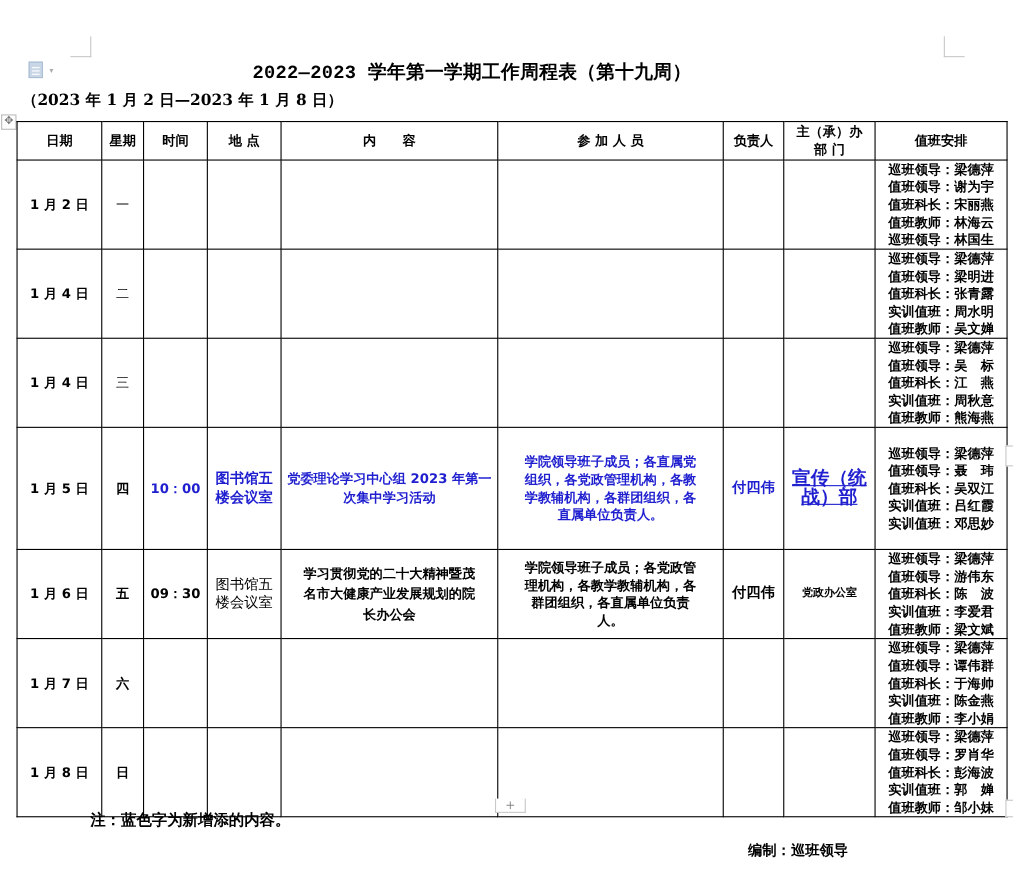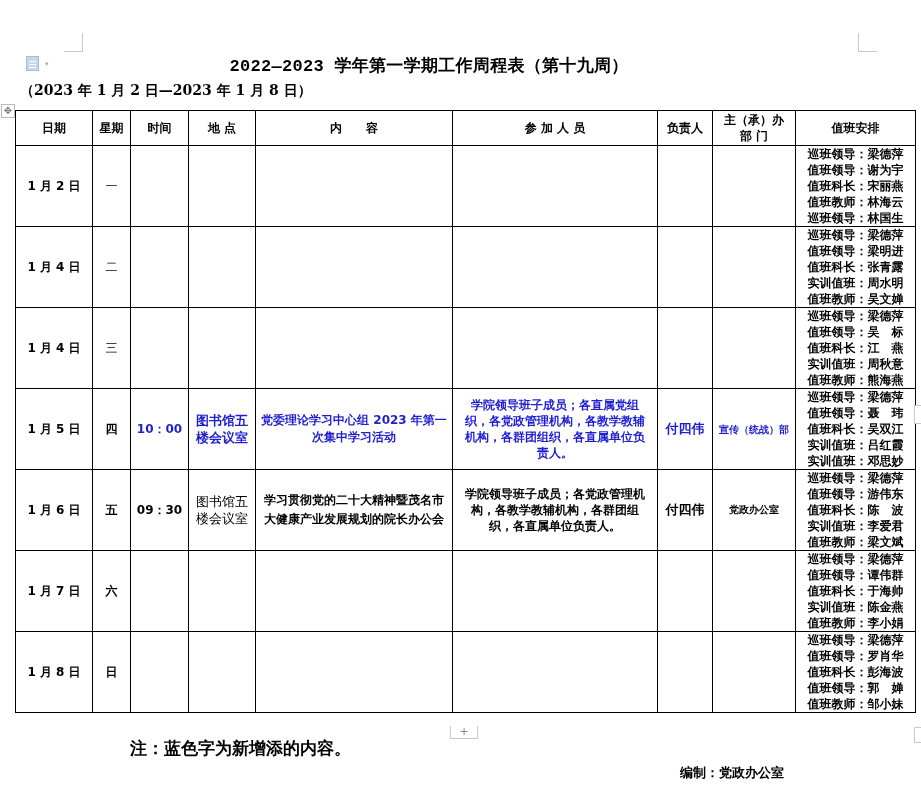--- a/index.html
+++ b/index.html
@@ -20,30 +20,30 @@
     font-family: Liberation Mono, monospace; font-size: 17px; font-weight: bold; letter-spacing: 0.3px; }
   .subtitle { position: absolute; left: 0; width: 921px; top: 82px; 
     font-family: "DejaVu Serif", "Liberation Serif", serif; font-size: 14px; font-weight: bold; padding-left: 20px; box-sizing: border-box; }
 
   table.sched { position: absolute; left: 15px; top: 110px; border-collapse: collapse; table-layout: fixed; width: 900px; }
   table.sched td, table.sched th { border: 1px solid #000; padding: 0; text-align: center; vertical-align: middle;
     font-size: 12px; font-weight: bold; line-height: 16px; }
   table.sched th { height: 34px; font-size: 12px; }
   table.sched tr.day td { height: 80px; }
   .blue { color: #1f1fd0; }
-  td.left-text { text-align: left; padding: 0 8px !important; font-size: 12px; line-height: 17px; }
+  td.left-text { text-align: left; padding: 0 20px !important; font-size: 12px; line-height: 17px; }
   .duty { text-align: left; padding-left: 4px; font-size: 12px; line-height: 16px; white-space: nowrap; }
   .duty div { height: 16px; }
   .col-th { line-height: 15px; }
 
   .right-mark1 { position: absolute; left: 914px; top: 405px; width: 7px; height: 17px; border: 1px solid #c8c8c8; border-right: none; background: #fff; }
   .right-mark2 { position: absolute; left: 914px; top: 727px; width: 7px; height: 14px; border: 1px solid #c8c8c8; border-right: none; background: #fff; font-size: 7px; color: #999; }
   .add-row { position: absolute; left: 450px; top: 726px; width: 26px; height: 12px; border: 1px solid #c8c8c8; border-top: none; font-size: 11px; line-height: 11px; text-align: center; color: #888; background: #fff; }
 
-  .note { position: absolute; left: 82px; top: 737px; font-size: 17px; font-weight: bold; margin-left: 48px; }
+  .note { position: absolute; left: 82px; top: 737px; font-size: 14px; font-weight: bold; }
   .editor { position: absolute; left: 680px; top: 764px; font-size: 13px; font-weight: bold; }
 </style>
 </head>
 <body>
 
 <div class="corner tl"></div>
 <div class="corner tr"></div>
 <div class="doc-icon"></div>
 <div class="doc-caret">▾</div>
 <div class="move-handle">✥</div>
@@ -136,21 +136,21 @@
     </tr>
 
     <tr class="day">
       <td>1 月 5 日</td>
       <td>四</td>
       <td class="blue">10：00</td>
       <td class="blue" style="padding:0 4px; font-size:13px; line-height:17px;">图书馆五楼会议室</td>
       <td class="blue" style="padding:0 4px; line-height:17px;">党委理论学习中心组 2023 年第一次集中学习活动</td>
       <td class="blue left-text">学院领导班子成员；各直属党组织，各党政管理机构，各教学教辅机构，各群团组织，各直属单位负责人。</td>
       <td class="blue" style="font-size:13px">付四伟</td>
-      <td class="blue" style="padding:0 3px; font-size:10px; line-height:17px;">宣传（统战）部</td>
+      <td class="blue" style="padding:15px 3px; font-size:17px; line-height:17px;text-decoration:underline;">宣传（统战）部</td>
       <td class="duty">
         <div>巡班领导：梁德萍</div>
         <div>值班领导：聂　玮</div>
         <div>值班科长：吴双江</div>
         <div>实训值班：吕红霞</div>
         <div>实训值班：邓思妙</div>
       </td>
     </tr>
 
     <tr class="day">
@@ -195,25 +195,25 @@
       <td></td>
       <td></td>
       <td></td>
       <td></td>
       <td></td>
       <td></td>
       <td class="duty">
         <div>巡班领导：梁德萍</div>
         <div>值班领导：罗肖华</div>
         <div>值班科长：彭海波</div>
-        <div>值班领导：郭　婵</div>
+        <div>实训值班：郭　婵</div>
         <div>值班教师：邹小妹</div>
       </td>
     </tr>
   </tbody>
 </table>
 
 <div class="right-mark1"></div>
 <div class="right-mark2"></div>
 <div class="add-row">+</div>
 
 <div class="note">注：蓝色字为新增添的内容。</div>
-<div class="editor">编制：党政办公室</div>
+<div class="editor">编制：巡班领导</div>
 
 </body></html>

